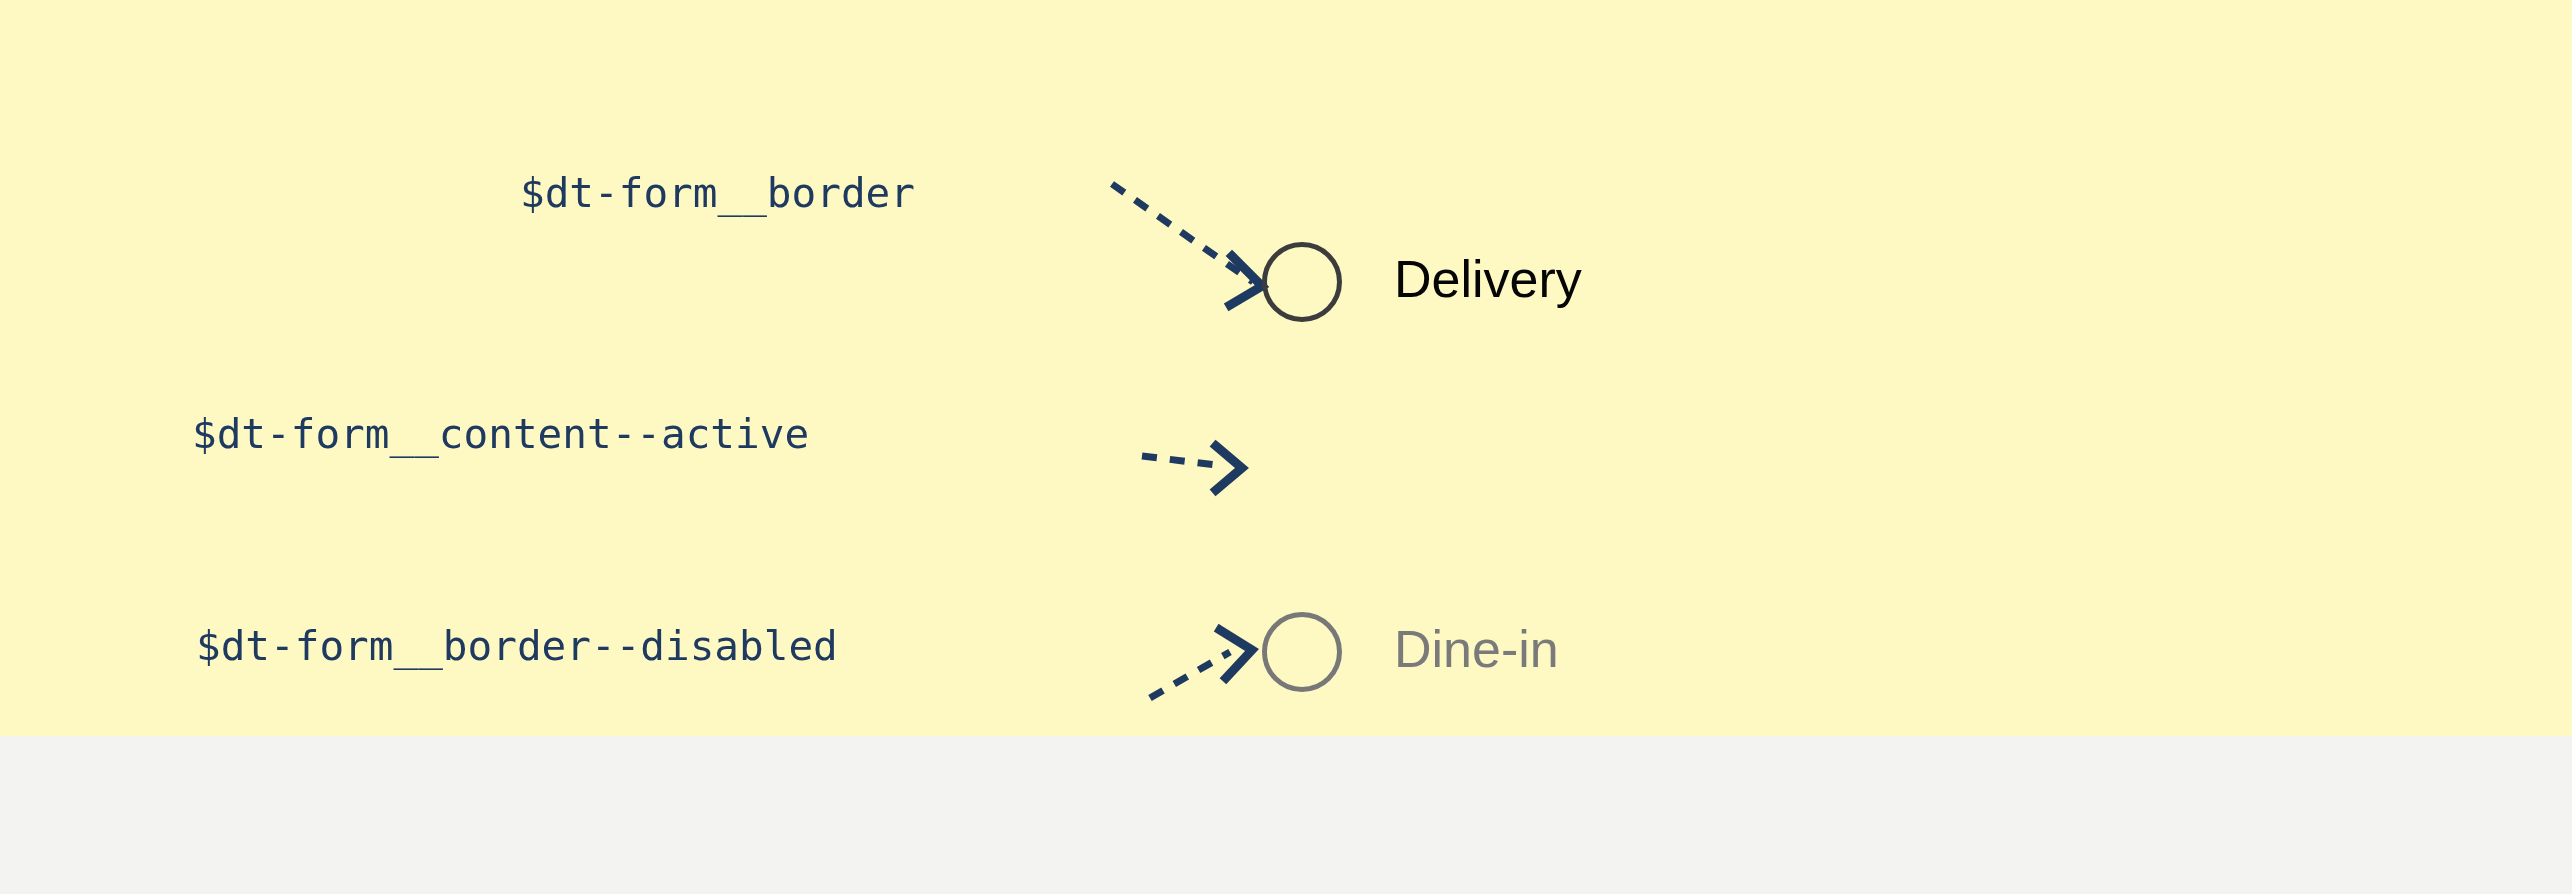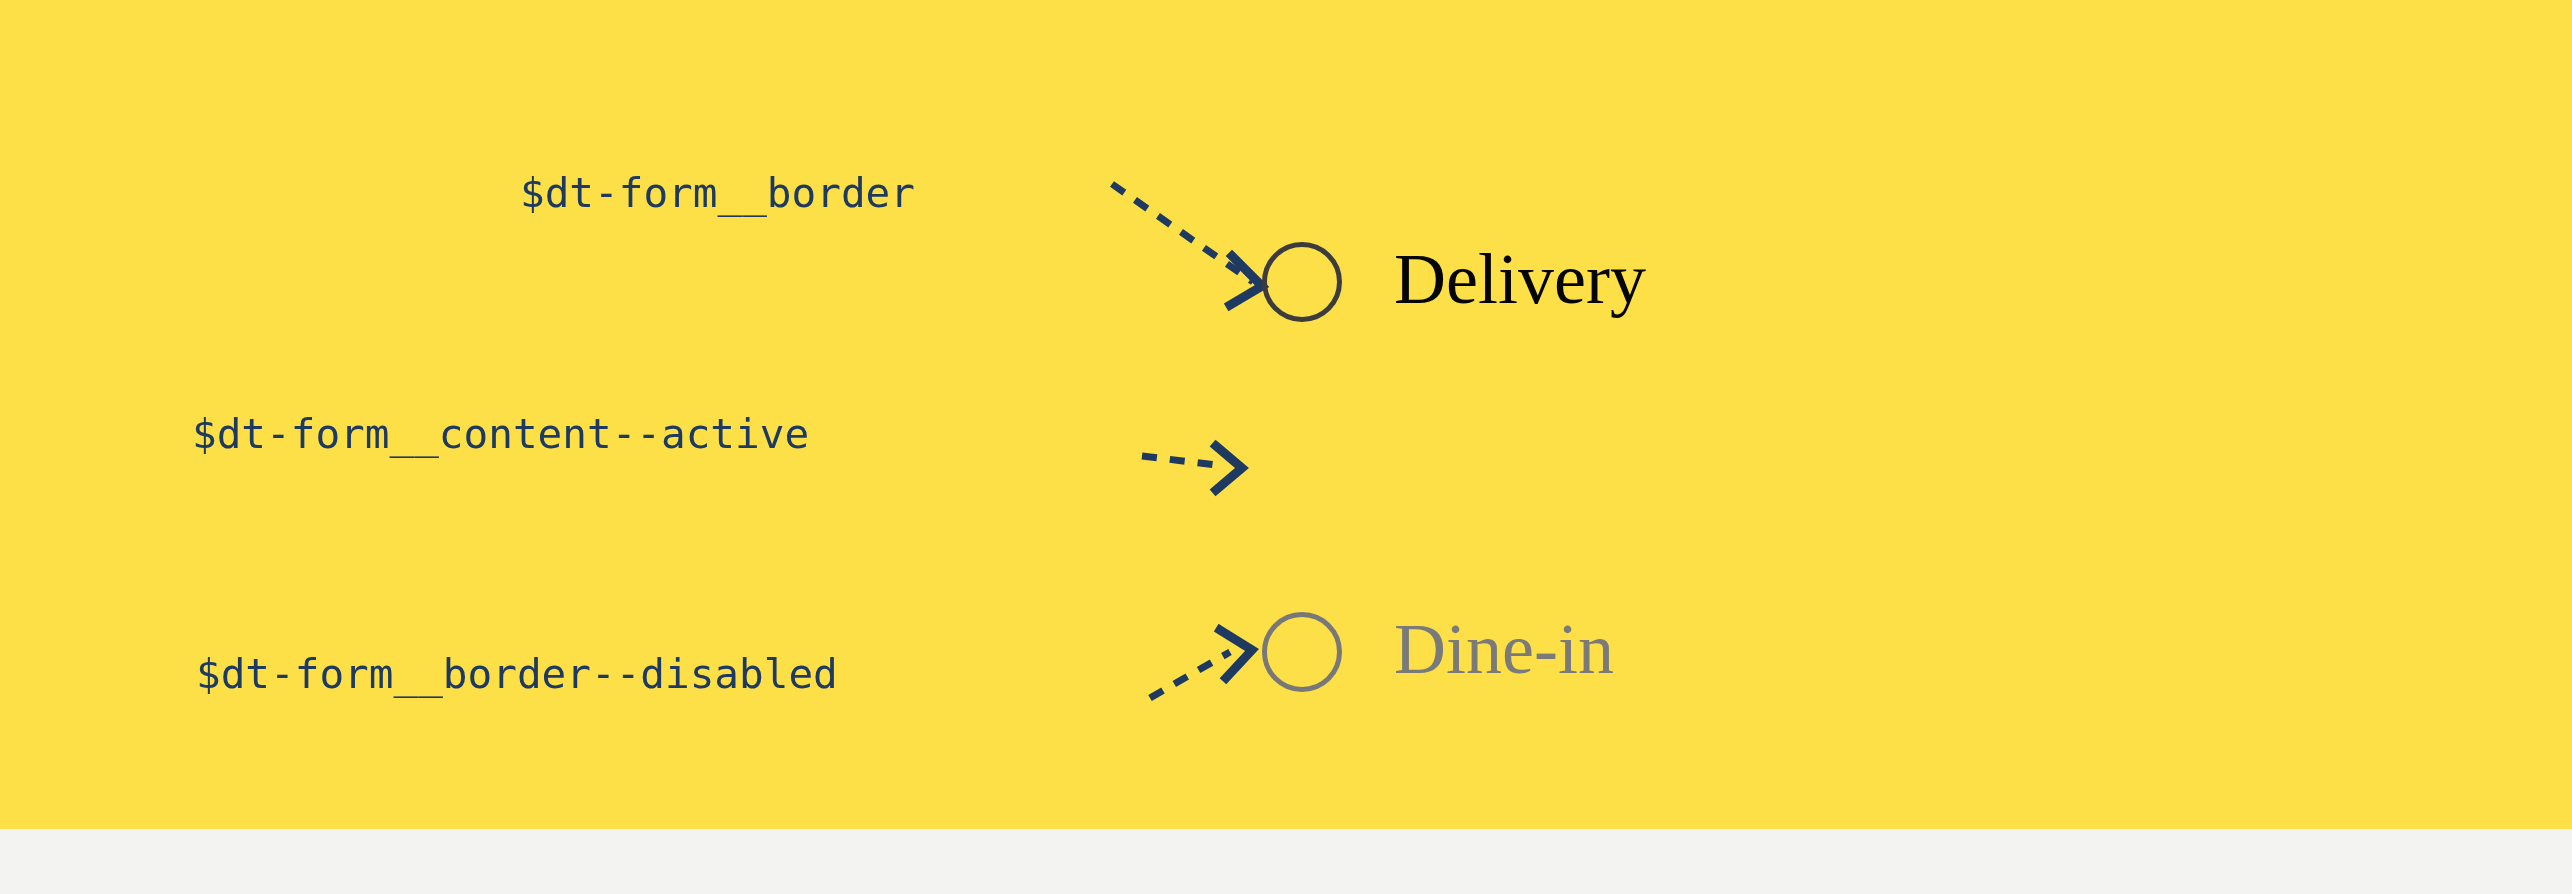--- a/index.html
+++ b/index.html
@@ -10,37 +10,37 @@
     width: 2572px;
     height: 894px;
     background: #f3f3f2;
     font-family: "Liberation Sans", sans-serif;
     overflow: hidden;
   }
 
   #stage {
     position: relative;
     width: 2572px;
-    height: 829px;
-    background: #fde047;
+    height: 736px;
+    background: #fef9c3;
   }
 
   
   .token-label {
     position: absolute;
     font-family: "DejaVu Sans Mono", "Liberation Mono", monospace;
     font-size: 41px;
     letter-spacing: 0px;
     color: #1e3a60;
     white-space: nowrap;
     line-height: 1;
   }
   .token-label.row1 { left: 520px; top: 173px; }
   .token-label.row2 { left: 192px; top: 414px; }
-  .token-label.row3 { left: 196px; top: 654px; }
+  .token-label.row3 { left: 196px; top: 626px; }
 
   
   .arrow-svg {
     position: absolute;
     overflow: visible;
     pointer-events: none;
   }
   .arrow-svg .dash {
     stroke: #1e3a60;
     stroke-width: 7;
@@ -94,22 +94,22 @@
     top: 50%;
     width: 34px;
     height: 34px;
     margin-left: -17px;
     margin-top: -17px;
     border-radius: 50%;
     background: #f2537b;
   }
 
   .radio-label {
-    font-family: Liberation Serif, serif;
-    font-size: 72px;
+    font-family: Liberation Sans, sans-serif;
+    font-size: 52px;
     line-height: 1;
     white-space: nowrap;
     margin-left: 52px;
     position: relative;
     top: -3px;
   }
   .radio-label.tone-default  { color: #050505; }
   .radio-label.tone-active   { color: #050505; }
   .radio-label.tone-disabled { color: #7a7a7a; }
 </style>

